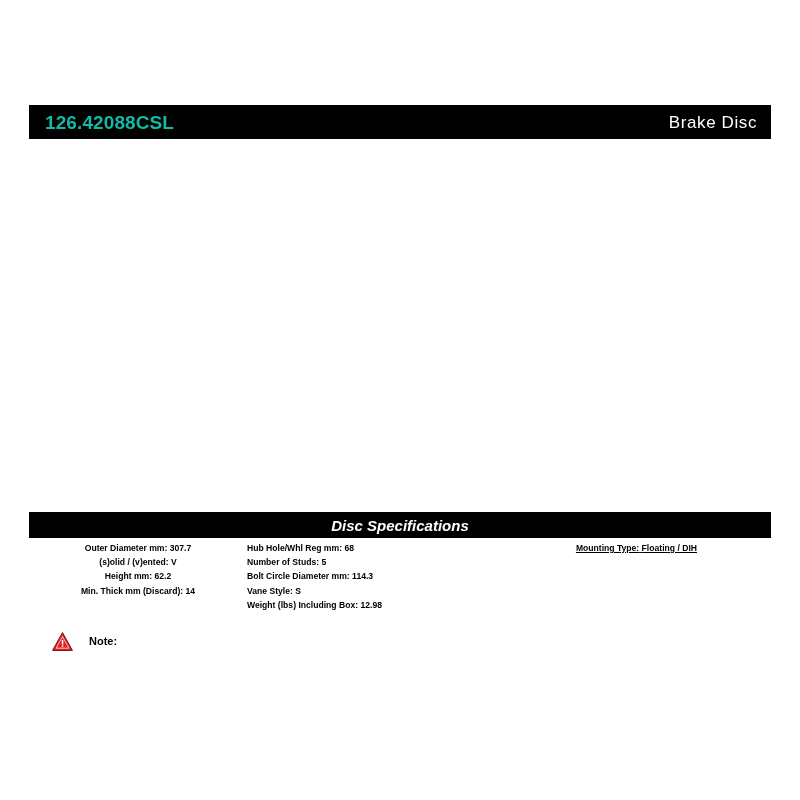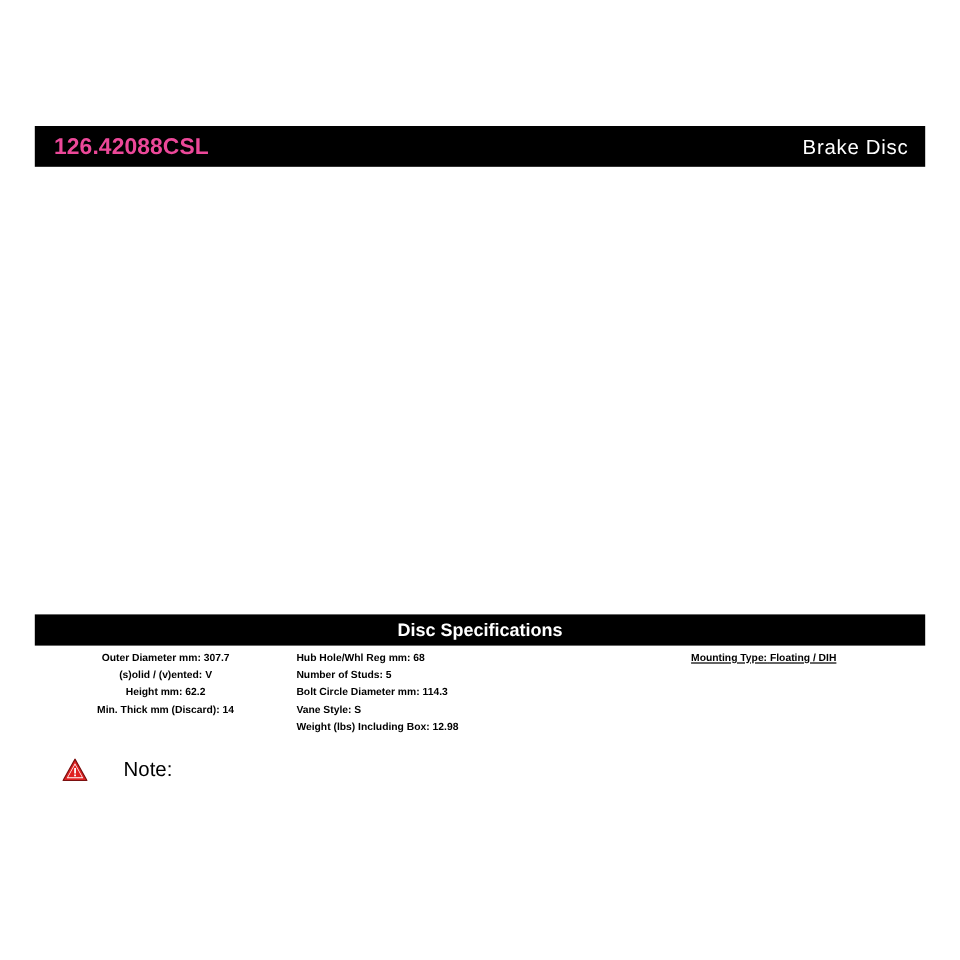--- a/index.html
+++ b/index.html
@@ -33,21 +33,21 @@
     width: 742px;
     height: 34px;
     background: #000000;
     display: flex;
     align-items: center;
     justify-content: space-between;
     box-sizing: border-box;
     padding: 0 14px 0 16px;
   }
   .part-number {
-    color: #ec4899;
+    color: #14b8a6;
     font-size: 19px;
     font-weight: bold;
     letter-spacing: 0.1px;
     line-height: 1;
   }
   .product-type {
     color: #ffffff;
     font-size: 17px;
     font-weight: normal;
     letter-spacing: 0.6px;
@@ -74,20 +74,21 @@
     background: #000000;
     display: flex;
     align-items: center;
     justify-content: center;
   }
   .spec-title {
     color: #ffffff;
     font-size: 15px;
     font-weight: bold;
     line-height: 1;
+    font-style: italic;
   }
 
   .spec-columns {
     position: absolute;
     left: 29px;
     top: 541px;
     width: 742px;
     display: flex;
     align-items: flex-start;
   }
@@ -116,24 +117,23 @@
     align-items: center;
   }
   .warn-icon {
     width: 21px;
     height: 19px;
     position: relative;
     margin-right: 16px;
   }
   .warn-icon svg { display: block; }
   .note-label {
-    font-size: 17px;
-    font-weight: normal;
-    line-height: 1;
-    margin-left: 14px;
+    font-size: 11px;
+    font-weight: bold;
+    line-height: 1;
   }
 </style>
 </head>
 <body>
 
 <div class="sheet">
 
   <div class="header-bar">
     <div class="part-number">126.42088CSL</div>
     <div class="product-type">Brake Disc</div>

